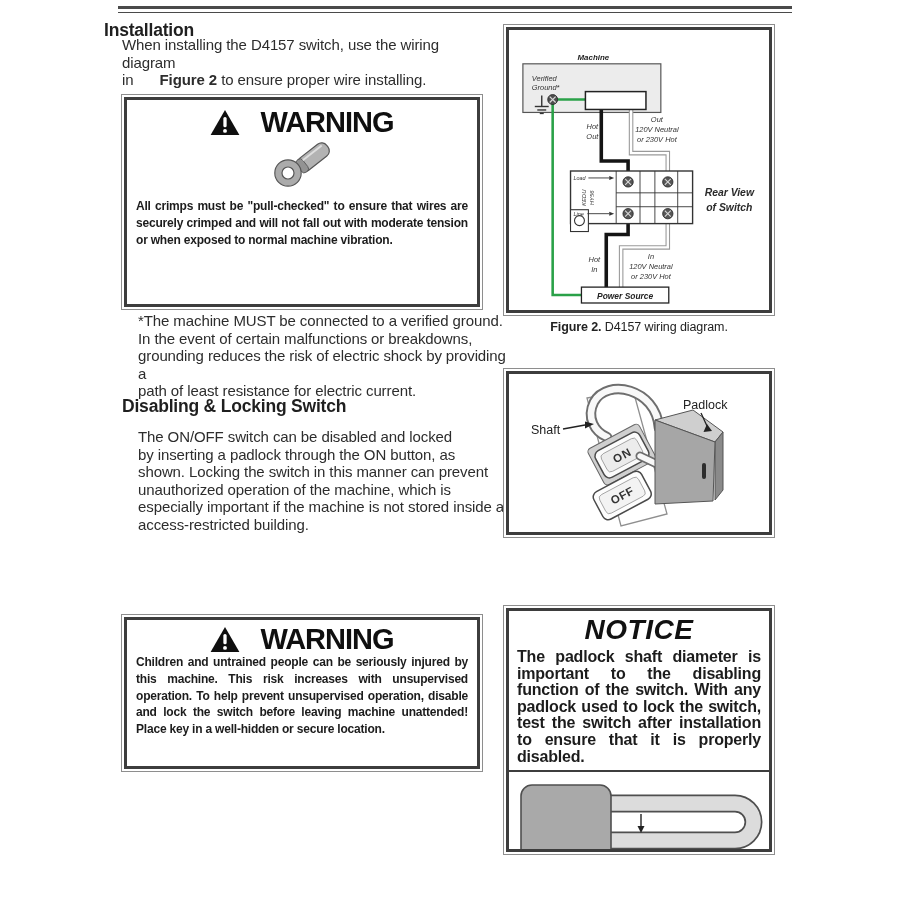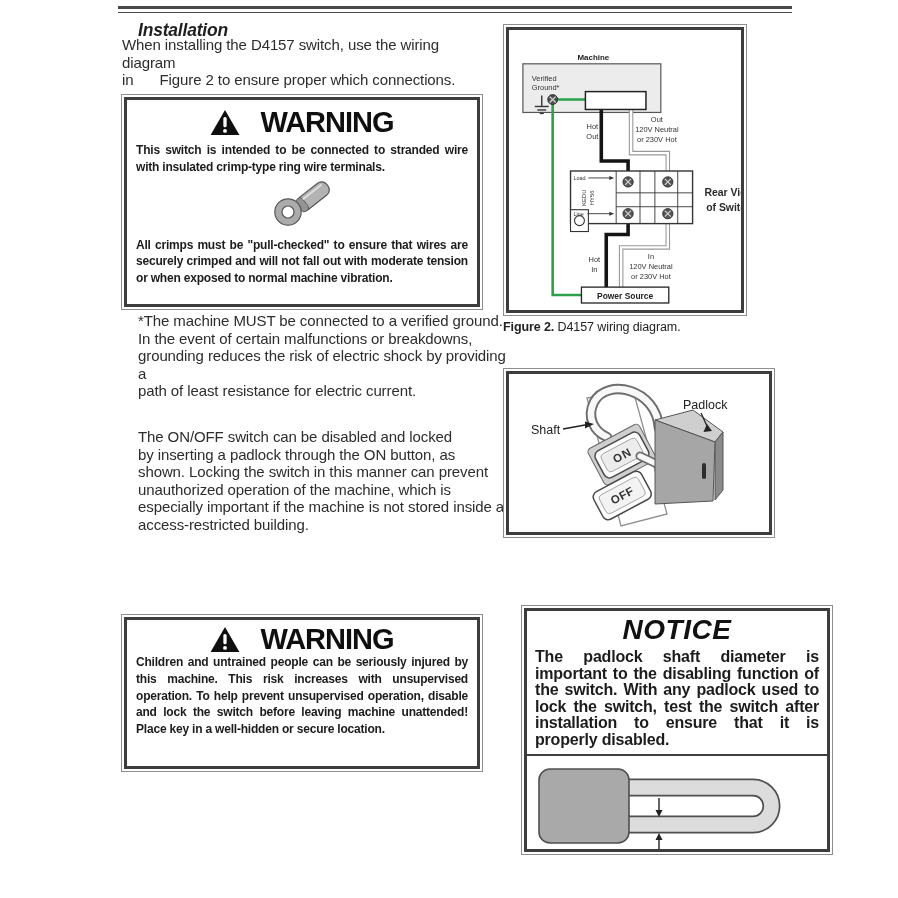--- a/index.html
+++ b/index.html
@@ -11,70 +11,69 @@
   .abs { position:absolute; }
 
   
   .top-rule { left:118px; top:6px; width:674px; height:3px;
     border-top:3px solid #4a4a4a; border-bottom:1.5px solid #4a4a4a; }
 
   
   .h1 { font-size:17.5px; font-weight:bold; color:#1f1f1f; letter-spacing:-0.2px; }
   .body-text { font-size:15px; line-height:17.5px; color:#2d2d2d; letter-spacing:-0.1px; }
   .preline { white-space:pre-line; }
-  .b { font-weight:normal;padding-left:22px; }
+  .b { font-weight:bold;padding-left:22px; }
 
   
   .dbox { background:#fff; border:1.5px solid #8e8e8e; padding:2px; box-sizing:border-box; }
   .dbox-in { border:3px solid #3d3d3d; width:100%; height:100%; box-sizing:border-box;
     overflow:hidden; position:relative; background:#fff; }
 
   .warn-title { display:flex; justify-content:center; align-items:center; gap:20px;
     margin-top:7px; font-weight:900; font-size:29px; letter-spacing:-1px; color:#0f0f0f;
     line-height:30px; }
   .warn-body { font-size:12px; font-weight:bold; letter-spacing:-0.2px; line-height:16.8px;
     text-align:justify; color:#1c1c1c; margin:5px 9px 0 9px; }
   .ring-row { text-align:center; margin:2px 0 0 0; }
 
   .notice-title { text-align:center; font-style:italic; font-weight:900; font-size:28px;
     letter-spacing:0.5px; color:#111; margin-top:3px; line-height:32px; }
   .notice-body { font-size:16px; font-weight:bold; letter-spacing:-0.2px; line-height:16.6px;
     text-align:justify; color:#1c1c1c; margin:3px 8px 0 8px; }
   .notice-divider { border-top:2.5px solid #3d3d3d; margin-top:5px; }
 
-  .caption { width:272px; font-size:12.5px; color:#222;
+  .caption { width:272px; text-align:center; font-size:12.5px; color:#222;
     letter-spacing:-0.1px; line-height:15px; }
 
   svg text { font-family:"Liberation Sans","DejaVu Sans",sans-serif; }
 </style>
 </head>
 <body>
 
 <div class="page">
 
   <div class="abs top-rule"></div>
 
-  <div class="abs h1" style="left:138px; top:20px;font-style:italic;">Installation</div>
+  <div class="abs h1" style="left:104px; top:20px;">Installation</div>
 
   <p class="abs body-text preline" style="left:122px; top:36px; width:372px; margin:0;"><span>When installing the D4157 switch, use the wiring diagram
-in </span><span class="b">Figure 2</span><span> to ensure proper which connections.</span></p>
+in </span><span class="b">Figure 2</span><span> to ensure proper wire installing.</span></p>
 
   <div class="abs dbox" style="left:121px; top:94px; width:362px; height:216px;">
     <div class="dbox-in">
       <div class="warn-title">
         <span style="display:inline-flex;">
           <svg width="30" height="27" viewBox="0 0 100 90">
             <path d="M50 3 L98 87 H2 Z" fill="#0f0f0f"></path>
             <rect x="44.5" y="27" width="11" height="34" rx="5" fill="#fff"></rect>
             <circle cx="50" cy="73" r="6.5" fill="#fff"></circle>
           </svg>
         </span>
         <span>WARNING</span>
       </div>
-      <p class="warn-body">This switch is intended to be connected to stranded wire with insulated crimp-type ring wire terminals.</p>
       <div class="ring-row">
         <svg width="84" height="50" viewBox="0 0 84 50">
           <g transform="rotate(-38 44 26)">
             <rect x="38" y="18" width="36" height="15" rx="6.5" fill="#b3b3b3" stroke="#555" stroke-width="1.2"></rect>
             <rect x="38" y="18" width="8" height="15" rx="3.5" fill="#939393" stroke="#555" stroke-width="0.8"></rect>
             <line x1="46" y1="21.5" x2="70" y2="21.5" stroke="#dedede" stroke-width="2"></line>
           </g>
           <circle cx="28" cy="34" r="9.5" fill="none" stroke="#ababab" stroke-width="7"></circle>
           <circle cx="28" cy="34" r="13.2" fill="none" stroke="#555" stroke-width="1.2"></circle>
           <circle cx="28" cy="34" r="6" fill="#fff" stroke="#555" stroke-width="1.2"></circle>
@@ -82,20 +81,21 @@
       </div>
       <p class="warn-body">All crimps must be "pull-checked" to ensure that wires are securely crimped and will not fall out with moderate tension or when exposed to normal machine vibration.</p>
     </div>
   </div>
 
   <p class="abs body-text preline" style="left:138px; top:312px; width:378px; margin:0;">*The machine MUST be connected to a verified ground.
 In the event of certain malfunctions or breakdowns,
 grounding reduces the risk of electric shock by providing a
 path of least resistance for electric current.</p>
 
+  <div class="abs h1" style="left:122px; top:396px;">Disabling &amp; Locking Switch</div>
 
   <p class="abs body-text preline" style="left:122px; top:412px; width:378px; margin:16px;">The ON/OFF switch can be disabled and locked
 by inserting a padlock through the ON button, as
 shown. Locking the switch in this manner can prevent
 unauthorized operation of the machine, which is
 especially important if the machine is not stored inside an
 access-restricted building.</p>
 
 
   <div class="abs dbox" style="left:121px; top:614px; width:362px; height:158px;">
@@ -107,21 +107,21 @@
             <rect x="44.5" y="27" width="11" height="34" rx="5" fill="#fff"></rect>
             <circle cx="50" cy="73" r="6.5" fill="#fff"></circle>
           </svg>
         </span>
         <span>WARNING</span>
       </div>
       <p class="warn-body" style="margin-top:0;">Children and untrained people can be seriously injured by this machine. This risk increases with unsupervised operation. To help prevent unsupervised operation, disable and lock the switch before leaving machine unattended! Place key in a well-hidden or secure location.</p>
     </div>
   </div>
 
-  <div class="abs dbox" style="left:503px; top:24px; width:244px; height:292px;">
+  <div class="abs dbox" style="left:503px; top:24px; width:272px; height:292px;font-style:italic;">
     <div class="dbox-in">
       <svg width="262" height="282" viewBox="0 0 264 282">
 
         <rect x="14" y="33" width="139" height="49" fill="#ececec" stroke="#555" stroke-width="1.2"></rect>
         <text x="85" y="29" text-anchor="middle" font-size="8" font-weight="bold" fill="#222">Machine</text>
 
         <path d="M93,79 V131 H120 V150" fill="none" stroke="#141414" stroke-width="3.6"></path>
         <path d="M123,79 V123 H160 V150" fill="none" stroke="#9a9a9a" stroke-width="4.6"></path>
         <path d="M123,79 V123 H160 V150" fill="none" stroke="#ffffff" stroke-width="2.4"></path>
 
@@ -242,21 +242,21 @@
         <text x="22" y="60" font-size="12.5" fill="#222">Shaft</text>
         <path d="M54,55 L76,51" stroke="#222" stroke-width="1.3"></path>
         <polygon points="76,47.5 85,50 76,54.5" fill="#222"></polygon>
         <text x="174" y="35" font-size="12.5" fill="#222">Padlock</text>
         <path d="M192,39 L198,52" stroke="#222" stroke-width="1.3"></path>
         <polygon points="194.5,52 203,51 198,44" fill="#222" transform="translate(0,6)"></polygon>
       </svg>
     </div>
   </div>
 
-  <div class="abs dbox" style="left:521px; top:605px; width:312px; height:250px;">
+  <div class="abs dbox" style="left:503px; top:605px; width:272px; height:250px;">
     <div class="dbox-in">
       <div class="notice-title">NOTICE</div>
       <p class="notice-body">The padlock shaft diameter is important to the disabling function of the switch. With any padlock used to lock the switch, test the switch after installation to ensure that it is properly disabled.</p>
       <div class="notice-divider"></div>
       <svg width="262" height="120" viewBox="0 0 254 120">
 
         <g>
           <path d="M96,31.5 H222 A18.5,18.5 0 0 1 222,68.5 H96" fill="none" stroke="#4f4f4f" stroke-width="18"></path>
           <path d="M96,31.5 H222 A18.5,18.5 0 0 1 222,68.5 H96" fill="none" stroke="#dcdcdc" stroke-width="14.6"></path>
         </g>

